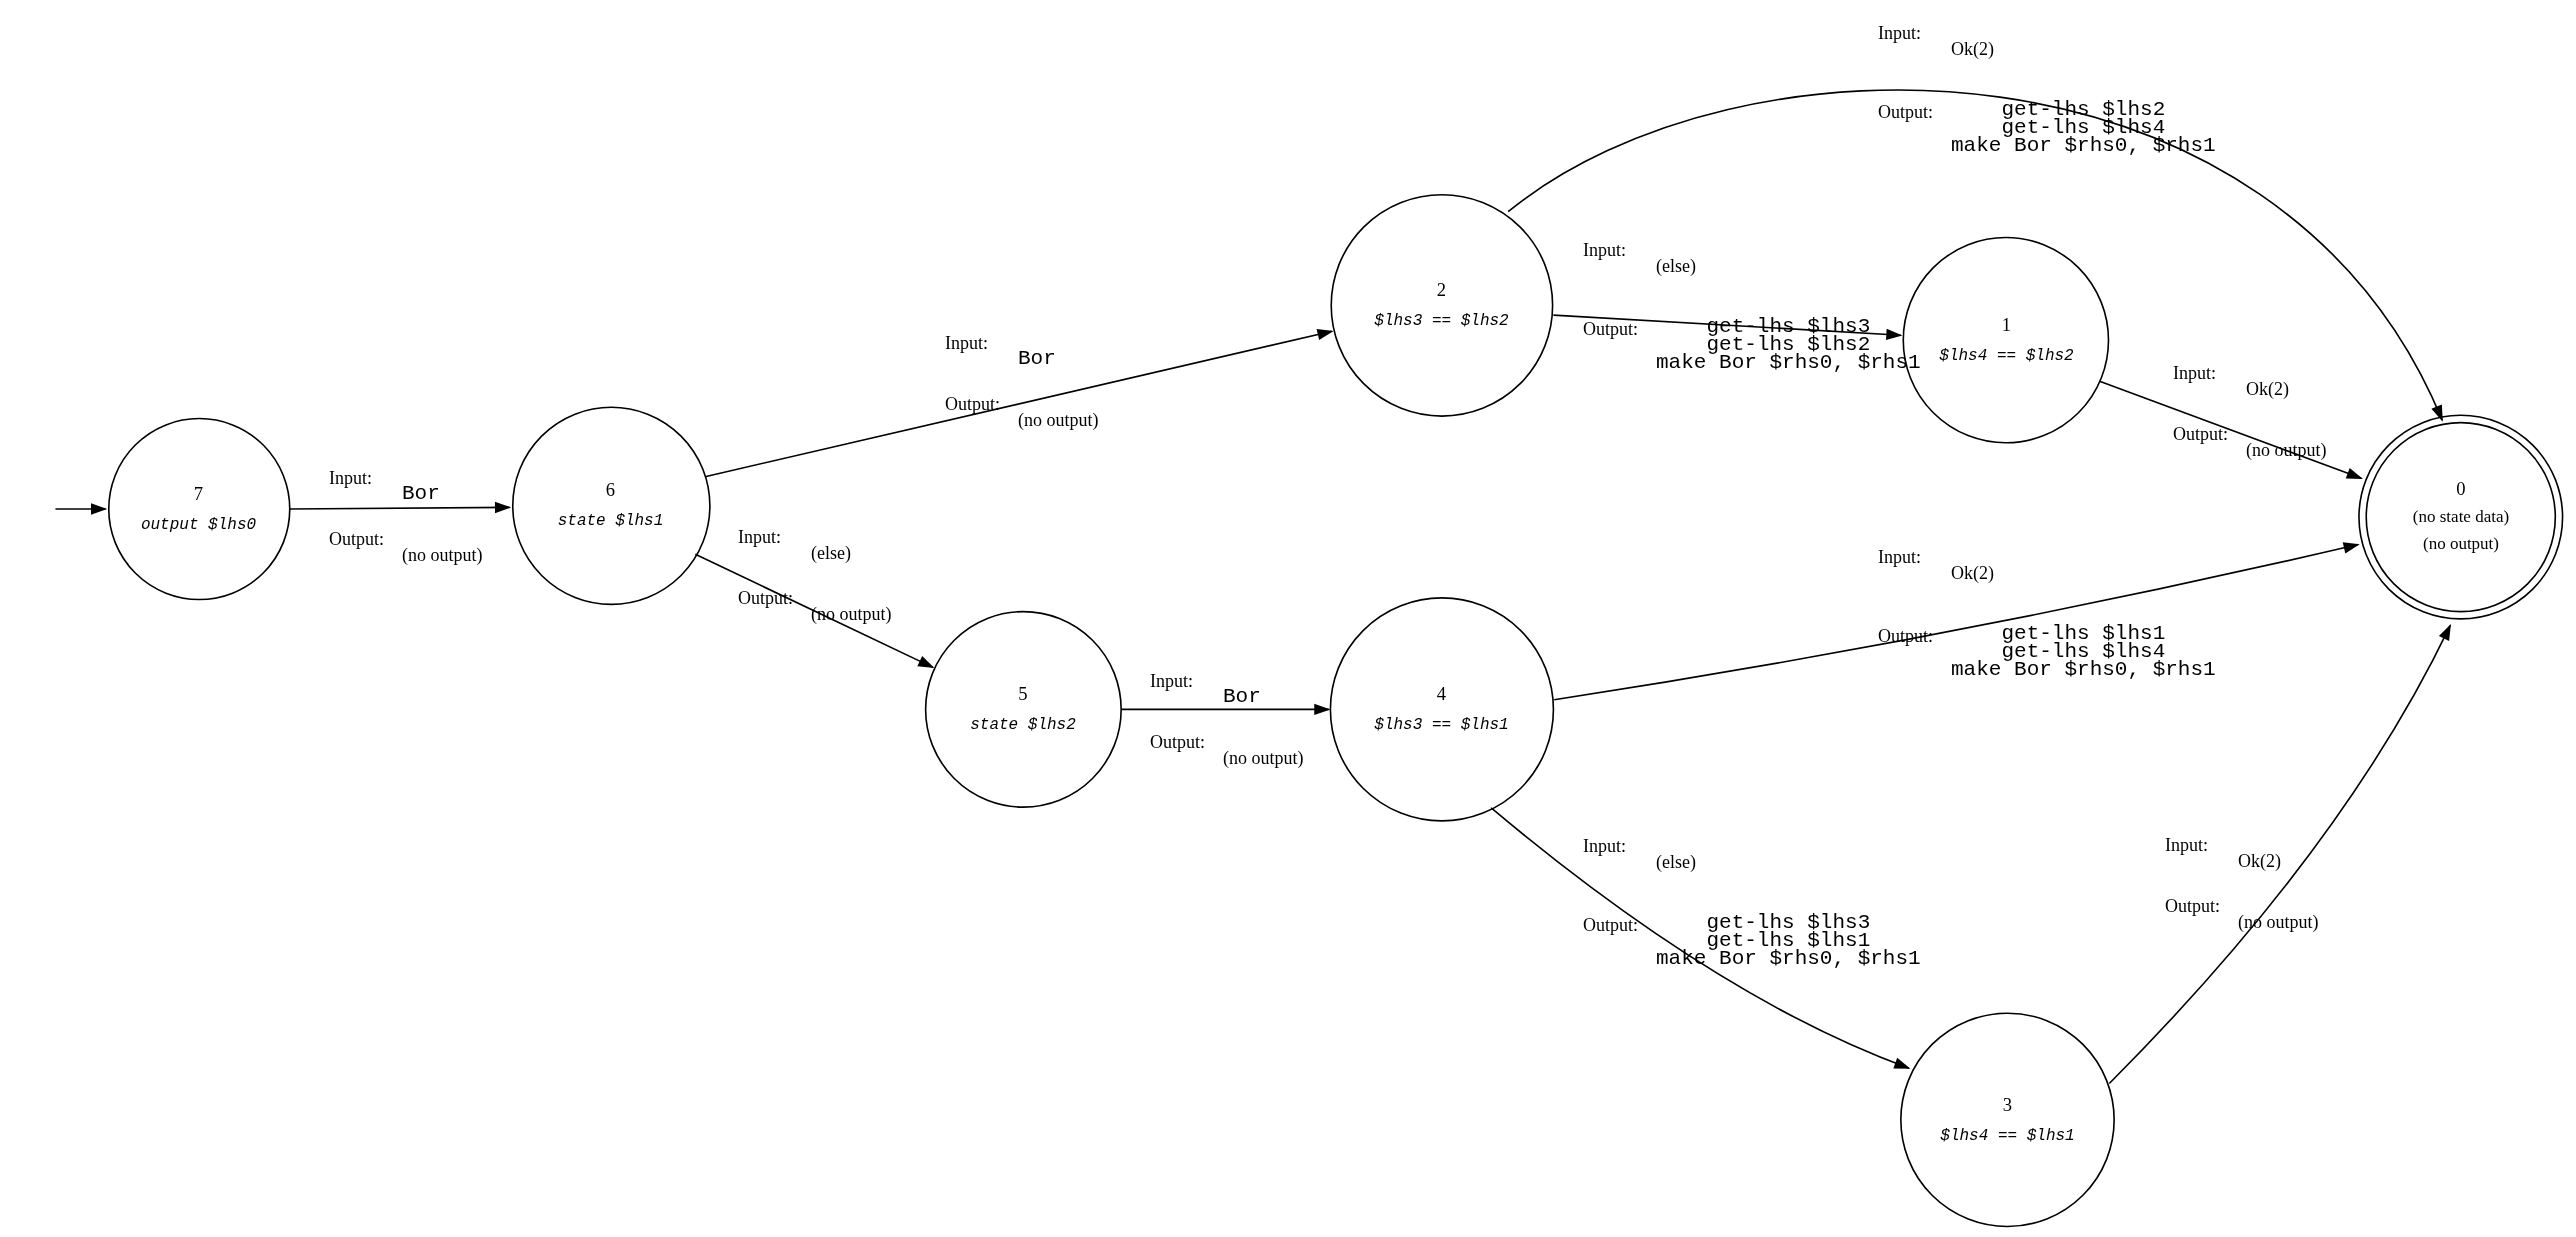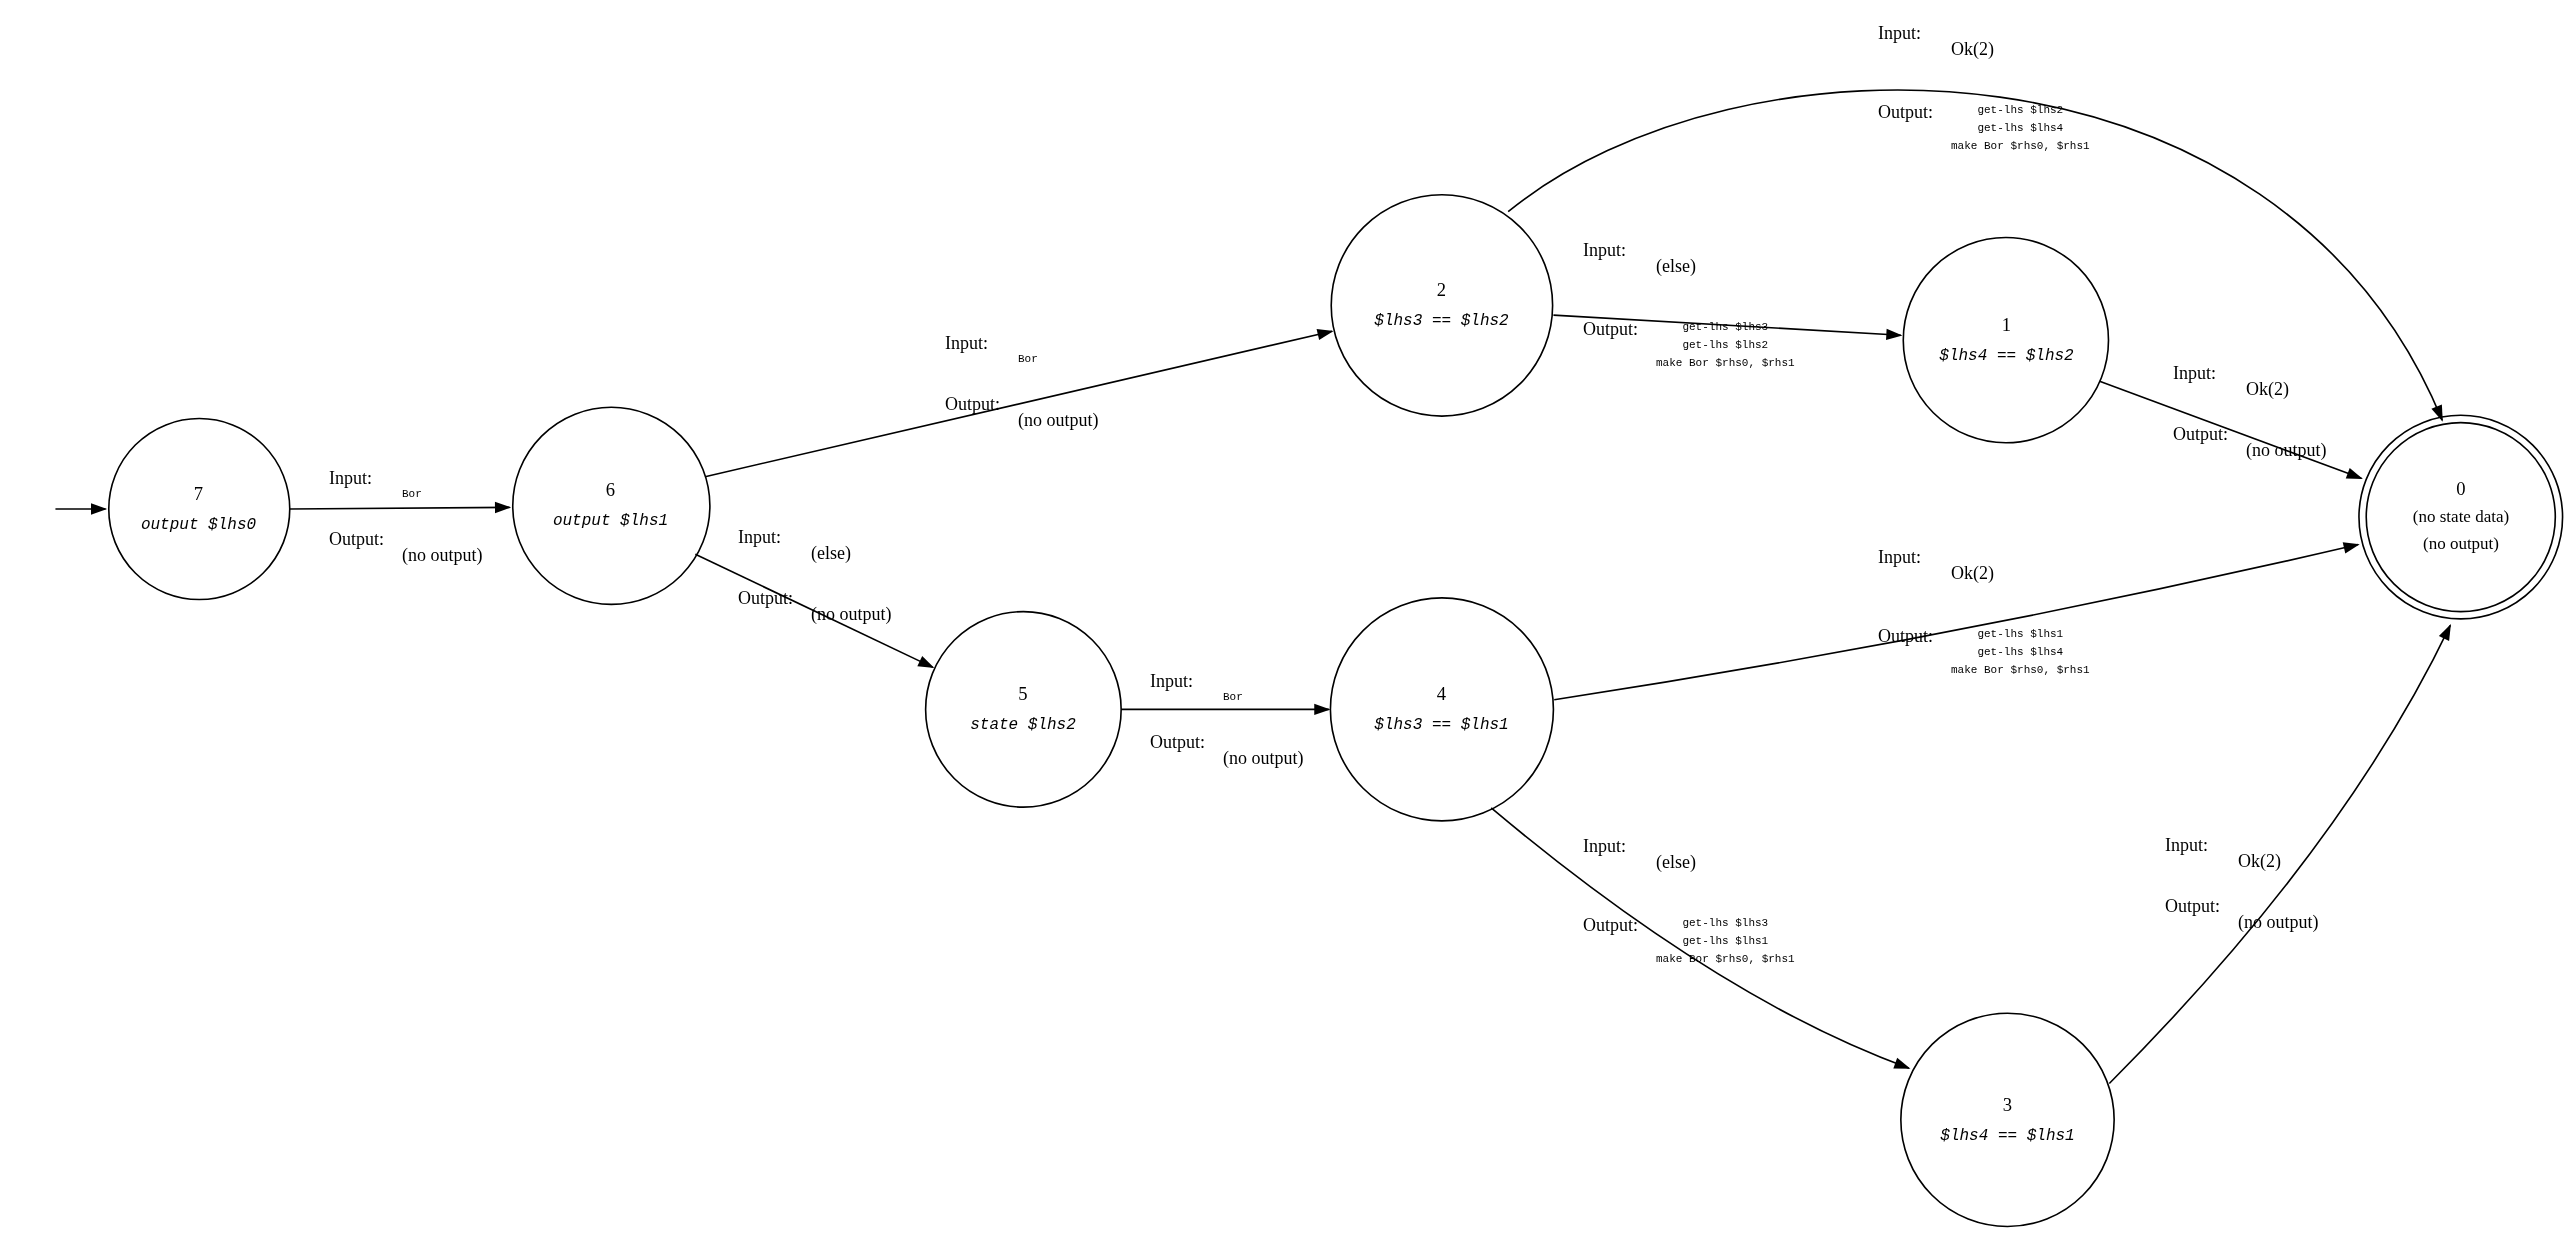--- a/index.html
+++ b/index.html
@@ -44,21 +44,21 @@
     column-gap: 18px;
     row-gap: 10.5px;
     align-items: center;
     font-size: 18px;
     line-height: 1.05;
   }
   .lkey { justify-self: start; white-space: nowrap; }
   .lval { justify-self: start; text-align: center; white-space: nowrap; margin-top: 32px; }
   .lval.mono {
     font-family: "Liberation Mono", monospace;
-    font-size: 11px;
+    font-size: 21px;
     line-height: 18px;
   }
   .oline { display: block; }
 </style>
 </head>
 <body>
 
 <div class="canvas">
 
   <svg width="2576" height="1237" viewBox="0 0 3187 1531">
@@ -94,21 +94,21 @@
     </g>
   </svg>
 
   <div class="state-label" style="left:108px; top:419px; width:181px; height:181px;">
     <span class="state-id">7</span>
     <span class="state-data">output $lhs0</span>
   </div>
 
   <div class="state-label" style="left:512px; top:407px; width:197px; height:197px;">
     <span class="state-id">6</span>
-    <span class="state-data">output $lhs1</span>
+    <span class="state-data">state $lhs1</span>
   </div>
 
   <div class="state-label" style="left:925px; top:612px; width:196px; height:196px;">
     <span class="state-id">5</span>
     <span class="state-data">state $lhs2</span>
   </div>
 
   <div class="state-label" style="left:1331px; top:195px; width:221px; height:221px;">
     <span class="state-id">2</span>
     <span class="state-data">$lhs3 == $lhs2</span>

